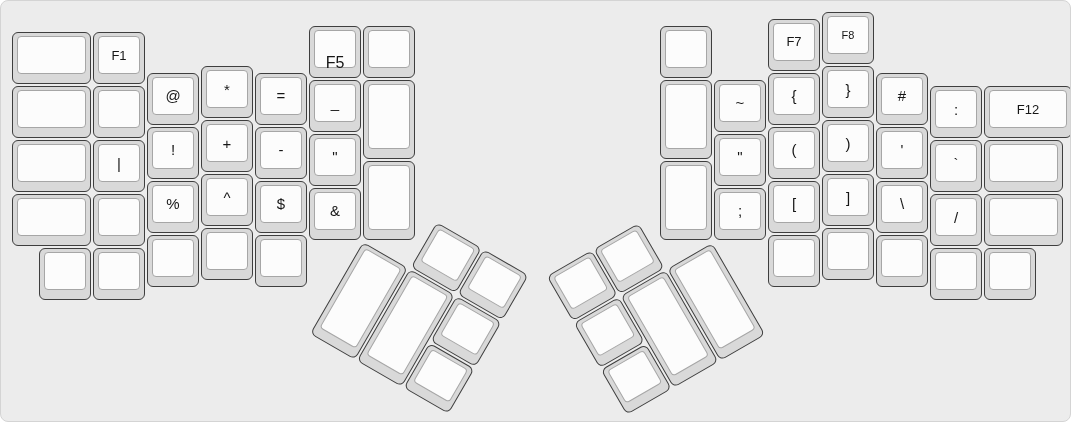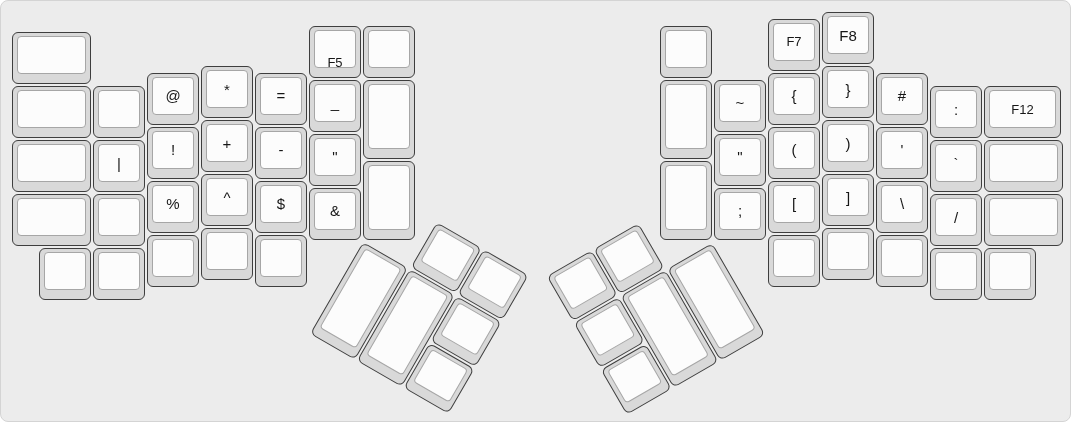--- a/index.html
+++ b/index.html
@@ -54,23 +54,28 @@
 </head>
 <body>
 
 <div class="stage">
   <div class="kb-panel">
       <div class="key" style="left: 11px; top: 31.25px; width: 79px; height: 52px;">
         <div class="keytop">
           <span class="keylabel" style="font-size: 15px;"></span>
         </div>
       </div>
+      <div class="key" style="left: 92px; top: 31.25px; width: 52px; height: 52px;">
+        <div class="keytop">
+          <span class="keylabel" style="font-size: 13px;">F1</span>
+        </div>
+      </div>
       <div class="key" style="left: 308px; top: 24.5px; width: 52px; height: 52px;">
         <div class="keytop">
-          <span class="keylabel" style="font-size: 13px; margin-top: 28px;">F5</span>
+          <span class="keylabel" style="font-size: 16px; margin-top: 28px;">F5</span>
         </div>
       </div>
       <div class="key" style="left: 362px; top: 24.5px; width: 52px; height: 52px;">
         <div class="keytop">
           <span class="keylabel" style="font-size: 15px;"></span>
         </div>
       </div>
       <div class="key" style="left: 11px; top: 85.25px; width: 79px; height: 52px;">
         <div class="keytop">
           <span class="keylabel" style="font-size: 15px;"></span>
@@ -231,21 +236,21 @@
           <span class="keylabel" style="font-size: 15px;"></span>
         </div>
       </div>
       <div class="key" style="left: 767px; top: 17.75px; width: 52px; height: 52px;">
         <div class="keytop">
           <span class="keylabel" style="font-size: 13px;">F7</span>
         </div>
       </div>
       <div class="key" style="left: 821px; top: 11px; width: 52px; height: 52px;">
         <div class="keytop">
-          <span class="keylabel" style="font-size: 15px; text-align: center;">F8</span>
+          <span class="keylabel" style="font-size: 11px; text-align: center;">F8</span>
         </div>
       </div>
       <div class="key" style="left: 659px; top: 78.5px; width: 52px; height: 79px;">
         <div class="keytop">
           <span class="keylabel" style="font-size: 15px;"></span>
         </div>
       </div>
       <div class="key" style="left: 713px; top: 78.5px; width: 52px; height: 52px;">
         <div class="keytop">
           <span class="keylabel" style="font-size: 15px;">~</span>
@@ -264,21 +269,21 @@
       <div class="key" style="left: 875px; top: 71.75px; width: 52px; height: 52px;">
         <div class="keytop">
           <span class="keylabel" style="font-size: 15px;">#</span>
         </div>
       </div>
       <div class="key" style="left: 929px; top: 85.25px; width: 52px; height: 52px;">
         <div class="keytop">
           <span class="keylabel" style="font-size: 15px;">:</span>
         </div>
       </div>
-      <div class="key" style="left: 983px; top: 85.25px; width: 77px; height: 52px;">
+      <div class="key" style="left: 983px; top: 85.25px; width: 88px; height: 52px;">
         <div class="keytop">
           <span class="keylabel" style="font-size: 13px;">F12</span>
         </div>
       </div>
       <div class="key" style="left: 713px; top: 132.5px; width: 52px; height: 52px;">
         <div class="keytop">
           <span class="keylabel" style="font-size: 15px;">"</span>
         </div>
       </div>
       <div class="key" style="left: 767px; top: 125.75px; width: 52px; height: 52px;">

